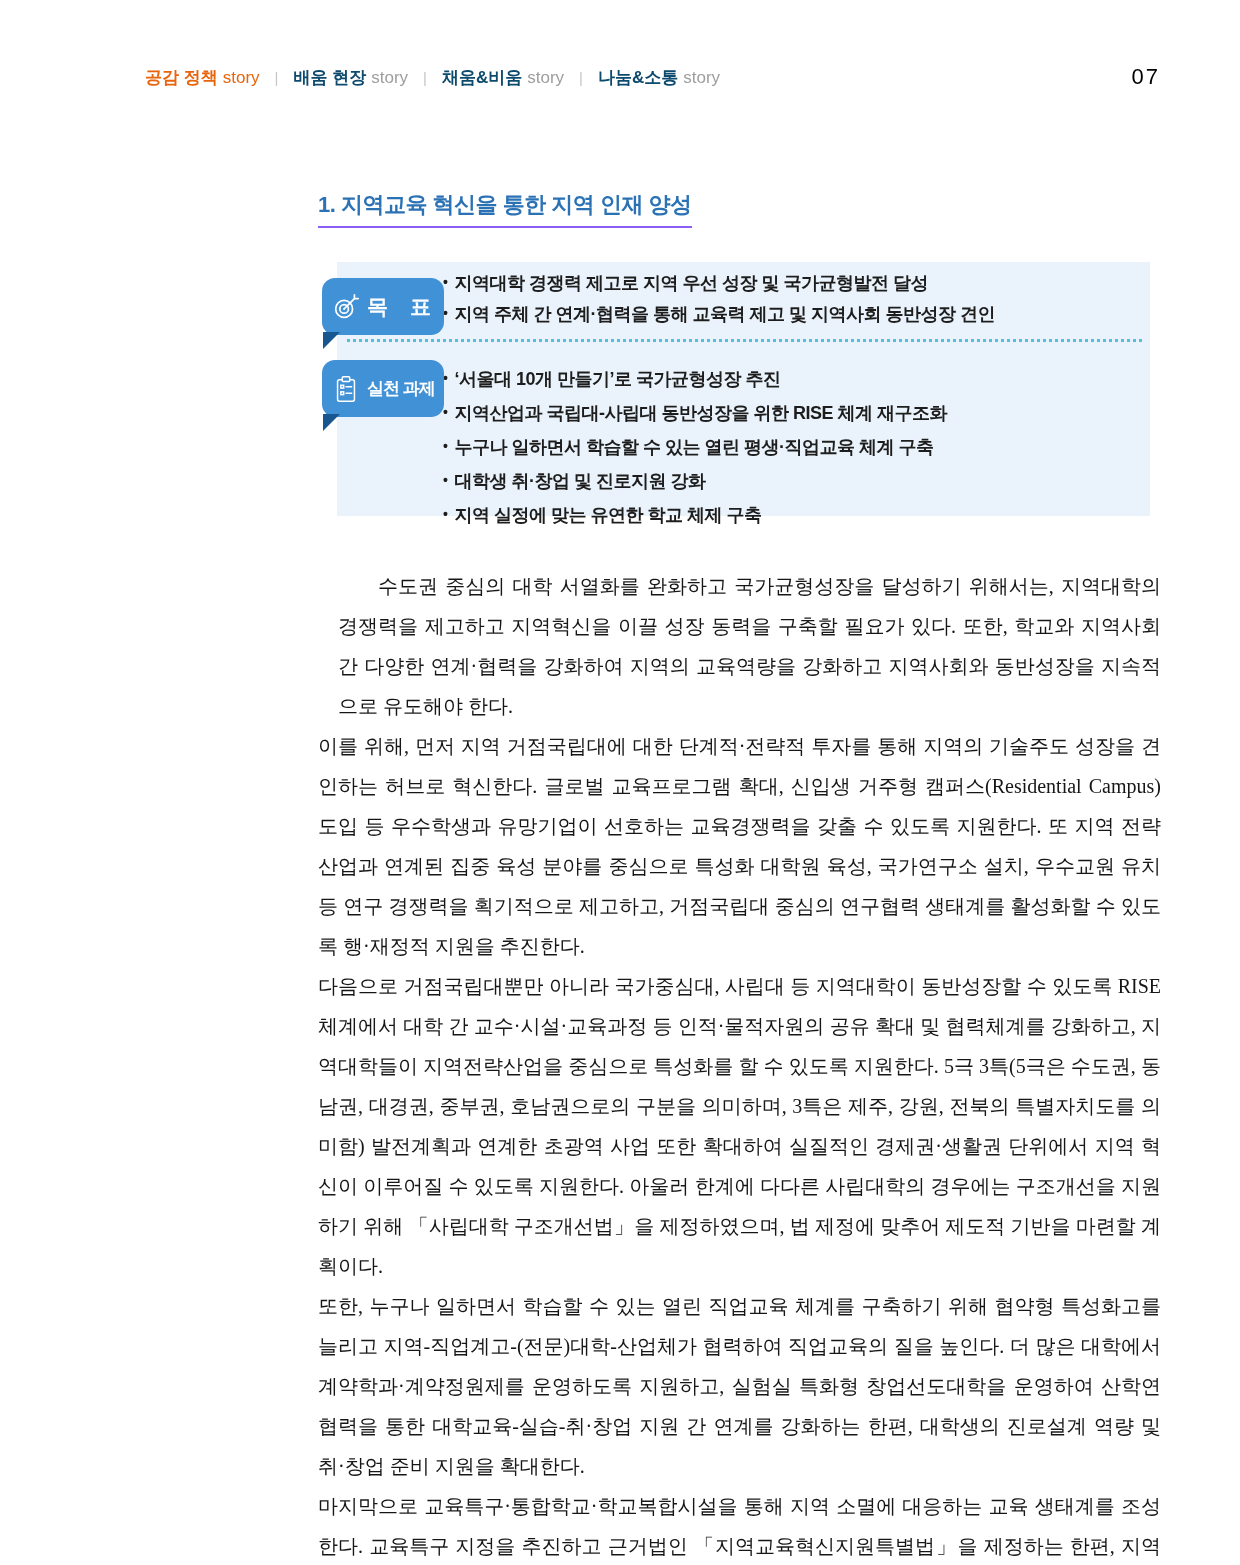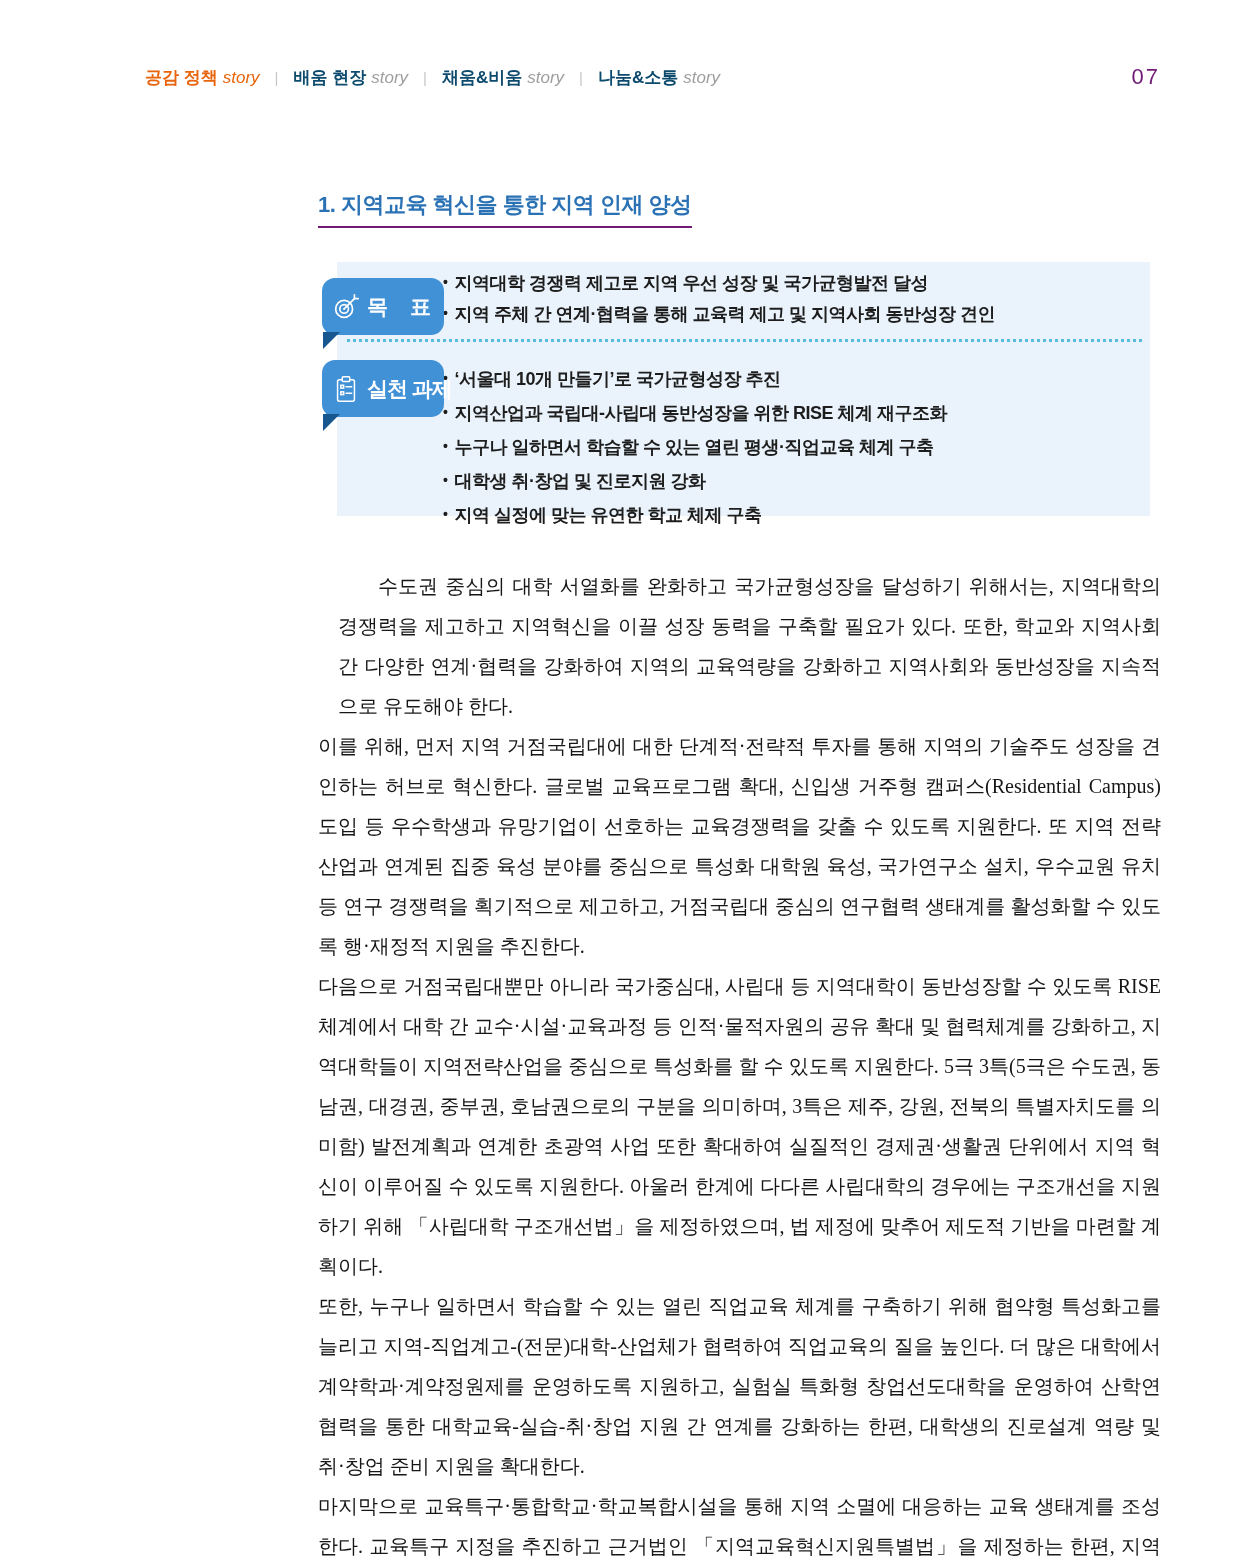--- a/index.html
+++ b/index.html
@@ -25,42 +25,42 @@
   }
   .header-tabs {
     display: flex;
     align-items: center;
     gap: 15px;
     font-size: 17px;
     color: #7d7d7d;
   }
   .tab { white-space: nowrap; }
   .tab .kr { font-weight: 600; color: #0c4a6e; }
-  .tab .en { font-weight: 400; color: #9e9e9e; margin-left: 5px; font-style: italic; }
+  .tab .en { font-weight: 400; color: #9e9e9e; margin-left: 5px; }
   .tab.active .kr { color: #e8650d; font-weight: 800; margin-top: 12px; }
   .tab.active .en { color: #e8650d; }
   .tab-sep { color: #c6c6c6; font-weight: 300; font-size: 15px; }
   .page-number {
     font-size: 22px;
     letter-spacing: 2px;
-    color: #701a75;
+    color: #000000;
     font-weight: 400;
   }
 
   
   .section-title {
     position: absolute;
     left: 318px;
     top: 190px;
     font-size: 22px;
     font-weight: 800;
     letter-spacing: -0.5px;
     color: #2b72b5;
     padding-bottom: 6px;
-    border-bottom: 2px solid #701a75;
+    border-bottom: 2px solid #8b5cf6;
     white-space: nowrap;
   }
 
   
   .callout-box {
     position: absolute;
     left: 337px;
     top: 262px;
     width: 813px;
     height: 254px;
@@ -93,21 +93,21 @@
   .bubble .icon { width: 30px; height: 30px; flex: 0 0 auto; }
   .bubble-text-spread {
     flex: 1;
     display: flex;
     justify-content: space-between;
     font-size: 21px;
     font-weight: 800;
   }
   .bubble-text {
     flex: 1;
-    font-size: 21px;
+    font-size: 17px;
     font-weight: 800;
     letter-spacing: -1px;
     white-space: nowrap;
   }
   .bubble-goal  { top: 16px; }
   .bubble-tasks { top: 98px; }
 
   .goal-items {
     position: absolute;
     left: 106px;

